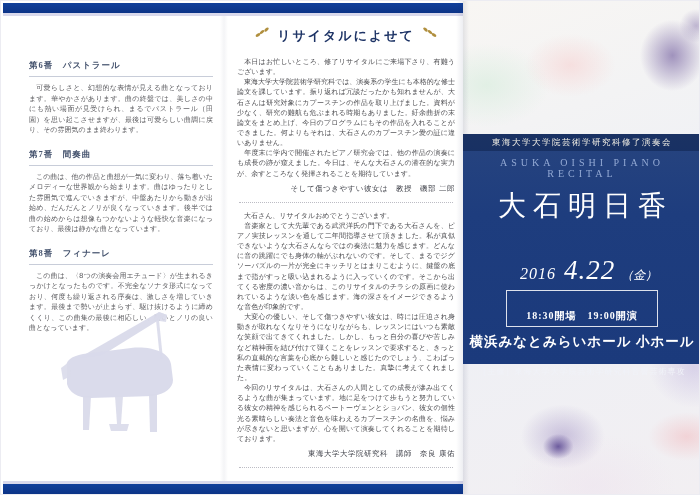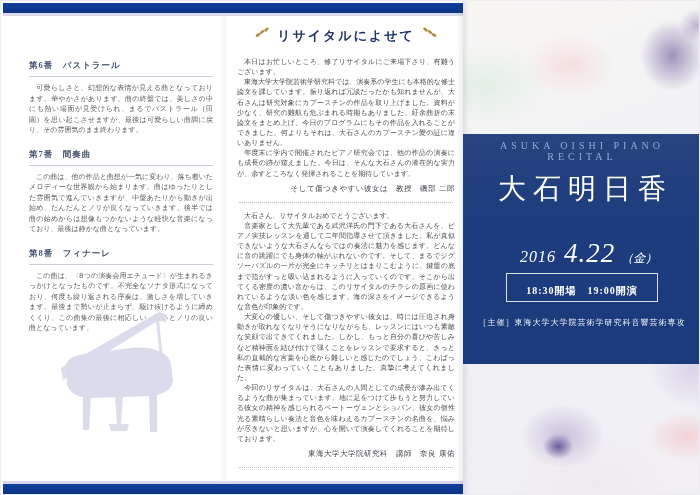--- a/index.html
+++ b/index.html
@@ -58,21 +58,21 @@
   .navy { position:absolute; left:0; top:133px; width:238px; height:230px;
     background:linear-gradient(180deg,#27447f 0%,#1e3d7e 35%,#1b3a7c 100%); color:#ffffff; text-align:center; }
   .event-strip { height:17px; line-height:17px; background:rgba(6,22,56,.38); font-size:8.5px; letter-spacing:1.5px; color:#f3f0e6; font-family:"Liberation Serif","DejaVu Serif",serif; }
   .asuka { margin-top:6px; font-family:"Liberation Serif","DejaVu Serif",serif; font-size:10px; letter-spacing:4px; color:#93a9d4; }
   .big-name { margin-top:8px; font-family:"Liberation Serif","DejaVu Serif",serif; font-size:28px; letter-spacing:7px; color:#ffffff; text-indent:7px; }
   .big-sub { margin-top:3px; font-family:"Liberation Serif","DejaVu Serif",serif; font-size:19px; letter-spacing:3px; color:#ffffff; text-indent:3px; }
   .date-row { margin-top:30px; font-family:"Liberation Serif","DejaVu Serif",serif; font-style:italic; color:#ffffff;padding-left:13px; }
   .date-year { font-size:16px; letter-spacing:1px; }
   .date-day { font-size:27px; letter-spacing:1px; margin-left:4px; }
   .date-wd { font-size:12px; margin-left:2px; }
-  .time-box { width:152px; margin:4px auto 0 auto; border:1px solid rgba(255,255,255,.85); padding:10px 0 3px 0; font-size:10px; font-weight:bold; letter-spacing:1px; font-family:"Liberation Serif","DejaVu Serif",serif; }
+  .time-box { width:152px; margin:4px auto 0 auto; border:1px solid rgba(255,255,255,.85); padding:18px 0 3px 0; font-size:10px; font-weight:bold; letter-spacing:1px; font-family:"Liberation Serif","DejaVu Serif",serif; }
   .venue { margin-top:6px; font-family:"Liberation Serif","DejaVu Serif",serif; font-size:13.5px; font-weight:bold; letter-spacing:1px; }
   .organizer { margin-top:15px; font-size:8px; letter-spacing:1px; color:#f0f2f8; font-family:"Liberation Serif","DejaVu Serif",serif; }
 </style>
 </head>
 <body>
 
 <div class="flyer">
 
   <div class="spread">
     <div class="bar-top"></div>
@@ -154,26 +154,28 @@
       </div>
       <hr class="divider">
 
     </div>
   </div>
 
   <div class="cover">
     <div class="cover-fold"></div>
 
     <div class="navy">
+      <div class="event-strip">東海大学大学院芸術学研究科修了演奏会</div>
       <div class="asuka">ASUKA OISHI PIANO RECITAL</div>
       <div class="big-name">大石明日香</div>
 
       <div class="date-row">
         <span class="date-year">2016</span>
         <span class="date-day">4.22</span>
         <span class="date-wd">（金）</span>
       </div>
       <div class="time-box">18:30開場　19:00開演</div>
+      <div class="venue">横浜みなとみらいホール 小ホール</div>
       <div class="organizer">［主催］東海大学大学院芸術学研究科音響芸術専攻</div>
     </div>
   </div>
 
 </div>
 
 </body></html>

